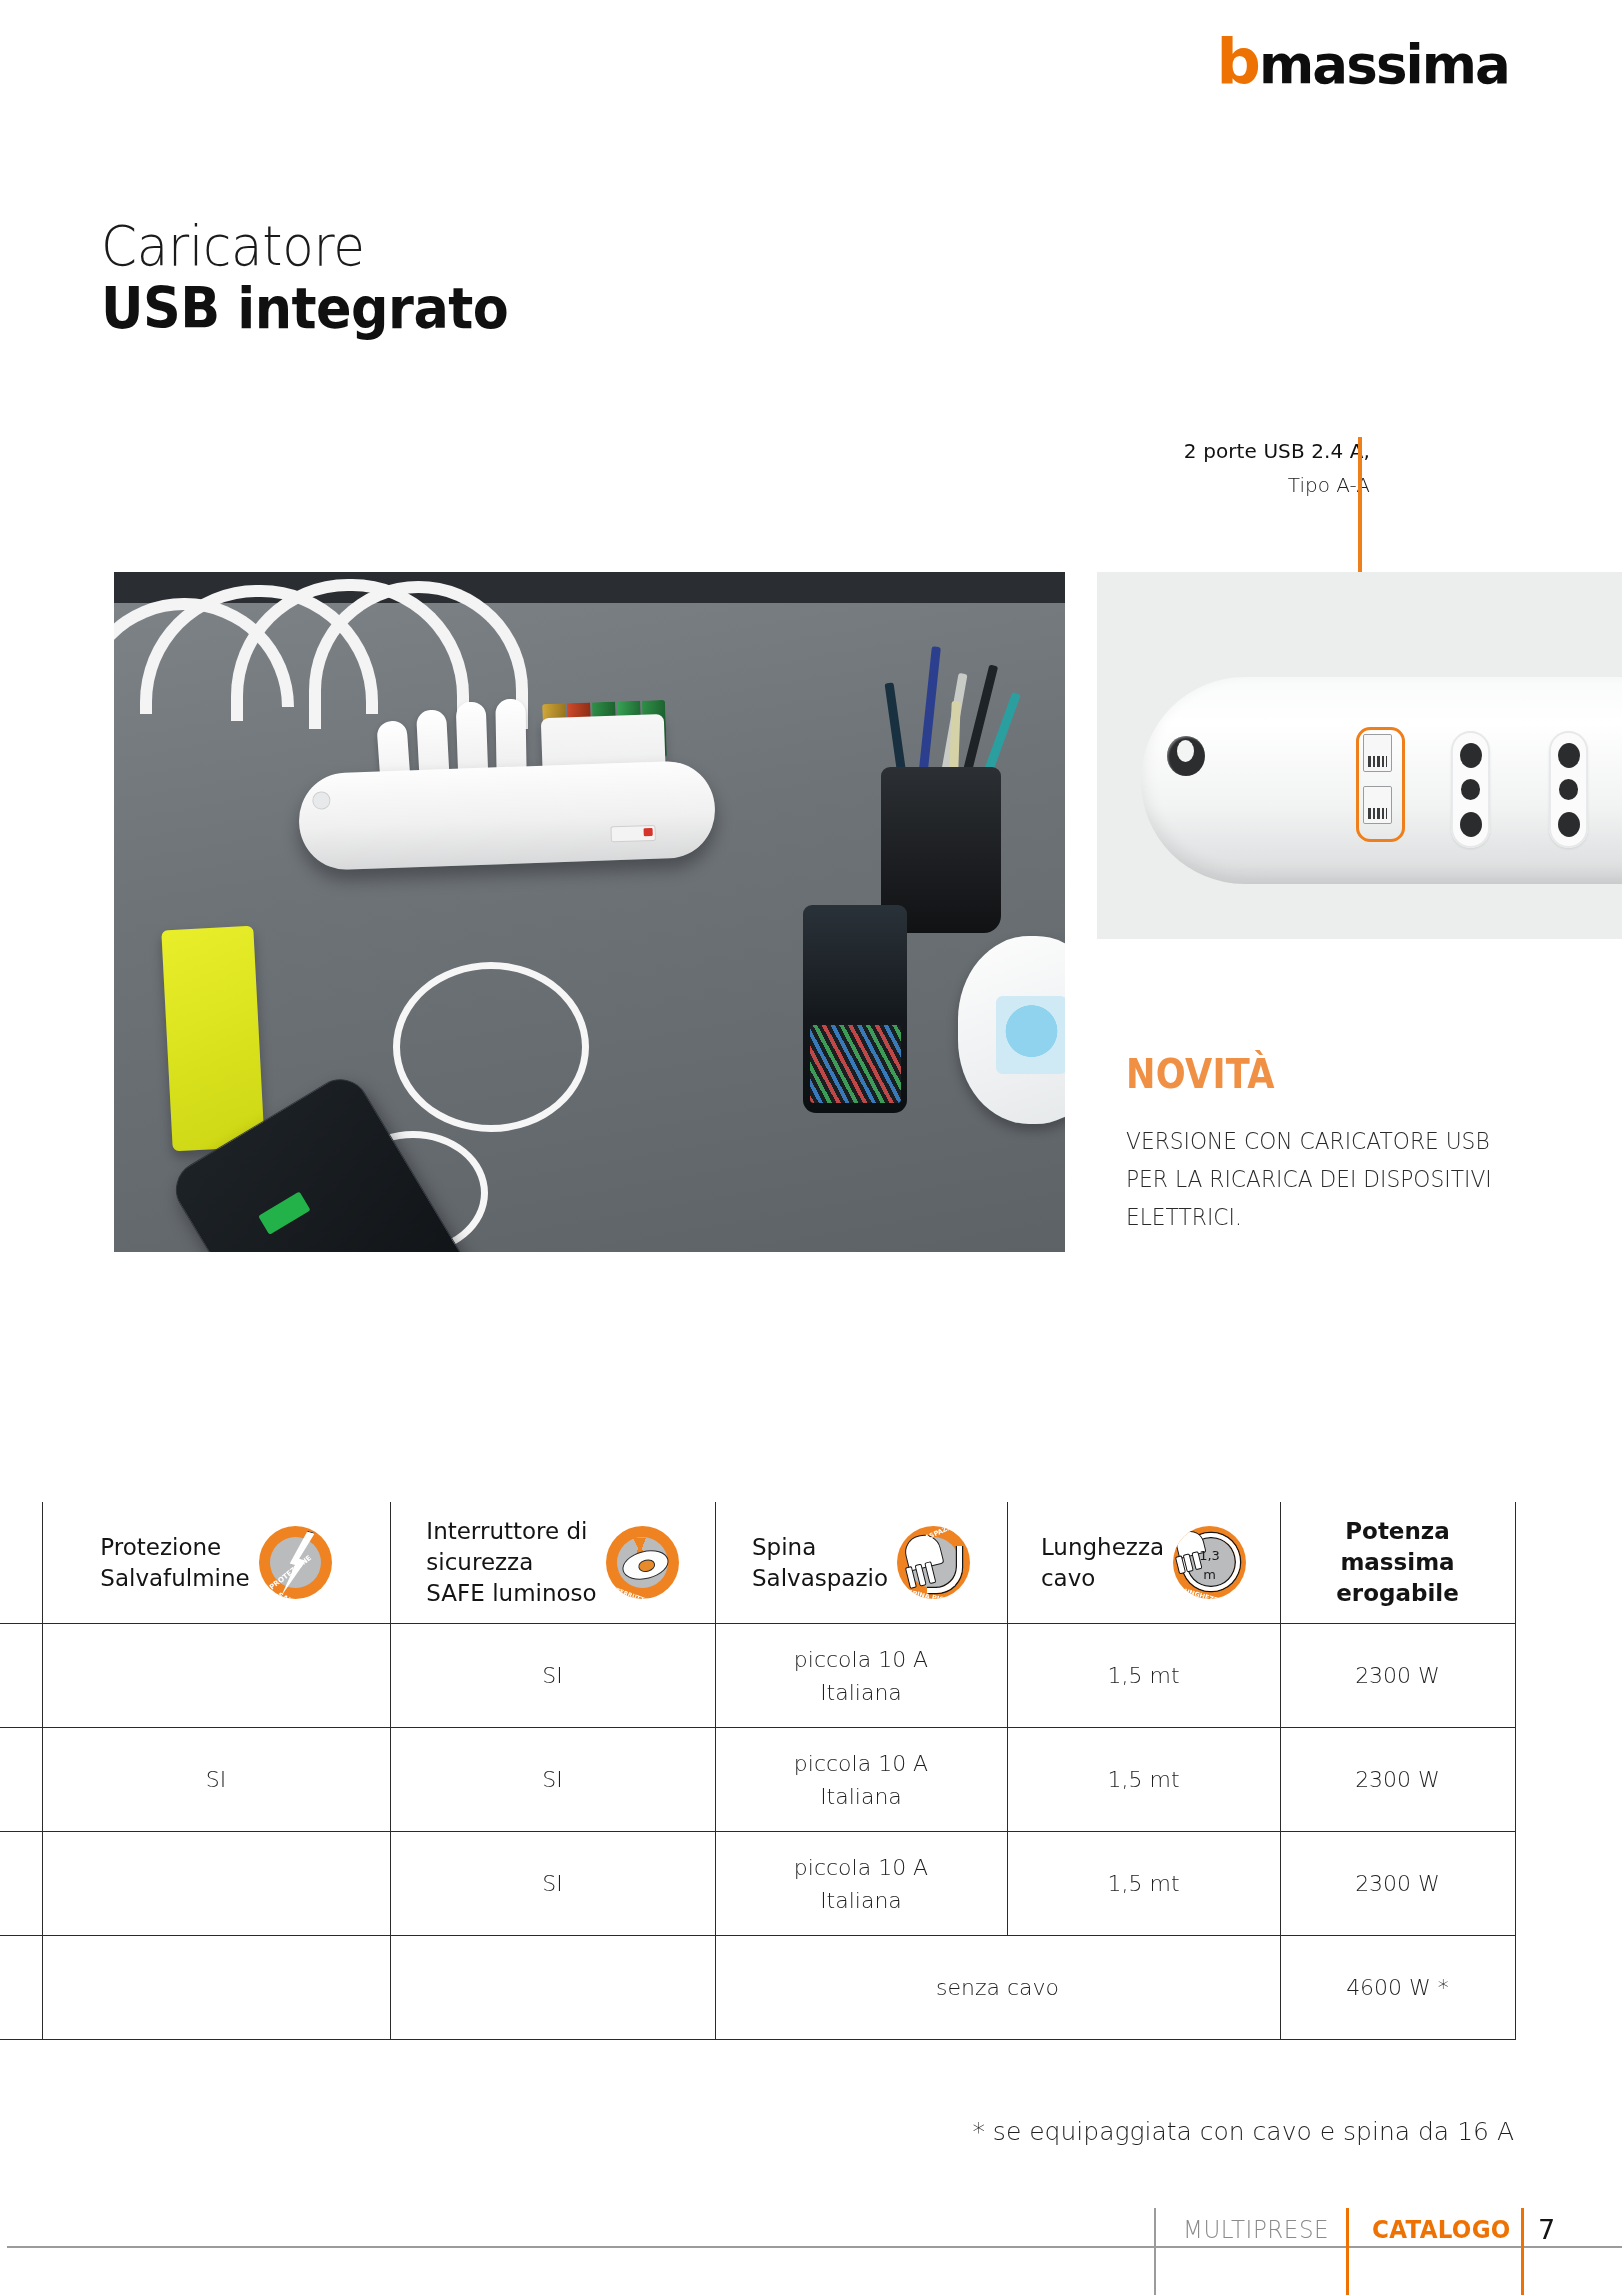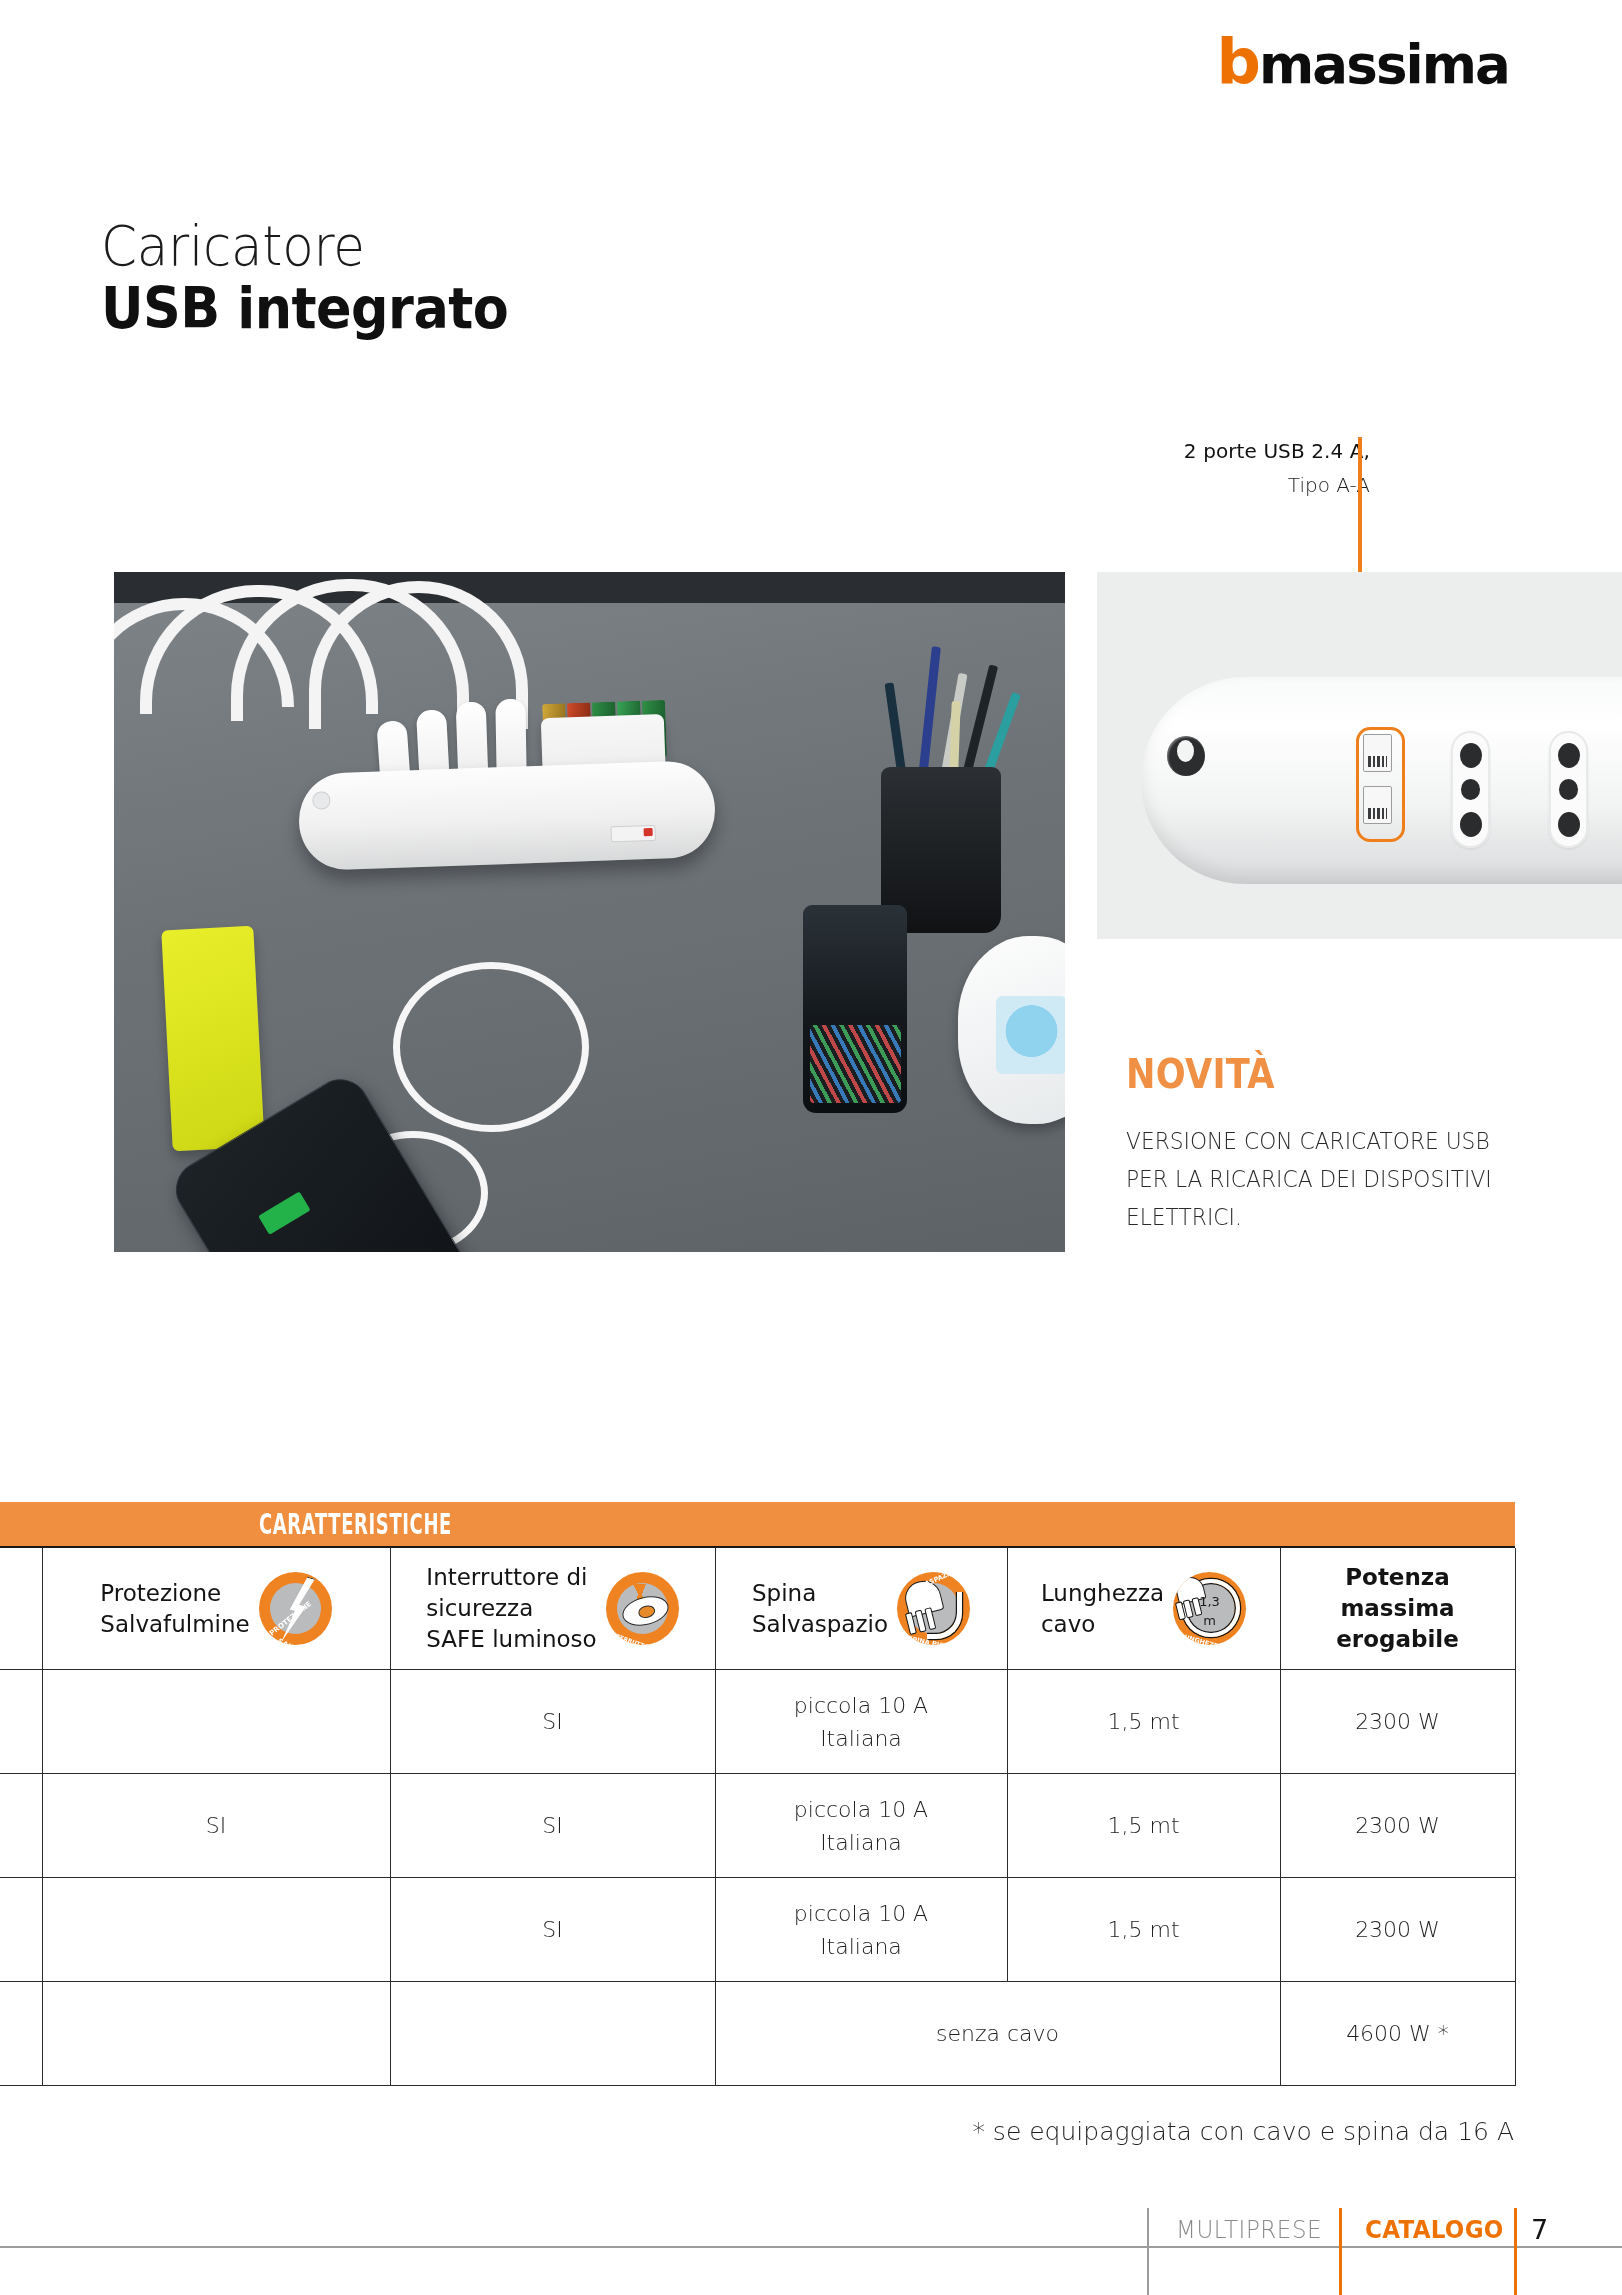--- a/index.html
+++ b/index.html
@@ -443,21 +443,21 @@
     position: absolute;
     right: 109px;
     top: 2117px;
     font-family: "DejaVu Sans", sans-serif;
     font-weight: 300;
     font-size: 25px;
     color: #1f1f1f;
   }
   .footer {
     position: absolute;
-    left: 0;
+    left: 7px;
     right: 0;
     top: 2206px;
     height: 90px;
   }
   .footer .f-rule {
     position: absolute; left: 0; right: 0; top: 40px;
     height: 1.9px; background: #9b9b9b;
   }
   .footer .f-sep-gray {
     position: absolute; left: 1147px; top: 1.9px; width: 1.9px; height: 88px;
@@ -583,23 +583,20 @@
   </div>
 </div>
 
 <div class="novita">
   <span class="nv-title">NOVITÀ</span>
   <div class="nv-body">VERSIONE CON CARICATORE USB PER LA RICARICA DEI DISPOSITIVI ELETTRICI.</div>
 </div>
 
 <div class="spec-table">
 
-  <div class="cara-bar">
-    <span class="cara-label">CARATTERISTICHE</span>
-  </div>
 
   <table class="specs">
     <colgroup>
       <col style="width:42px">
       <col style="width:348px">
       <col style="width:325px">
       <col style="width:292px">
       <col style="width:273px">
       <col style="width:235px">
     </colgroup>

